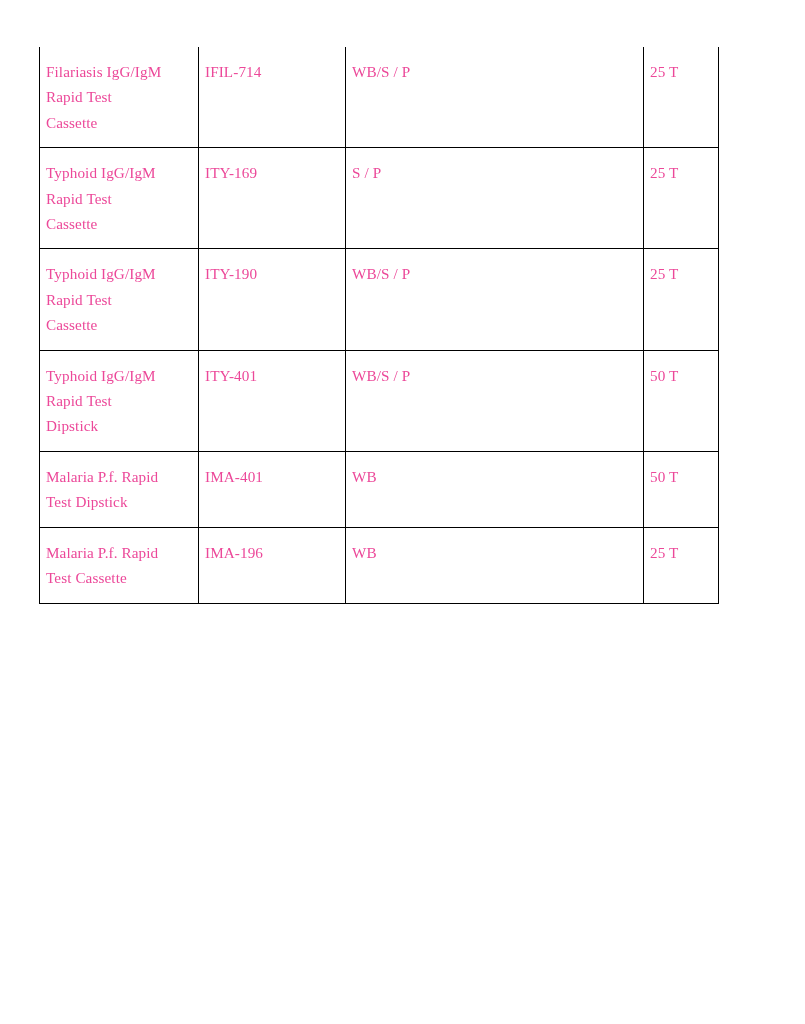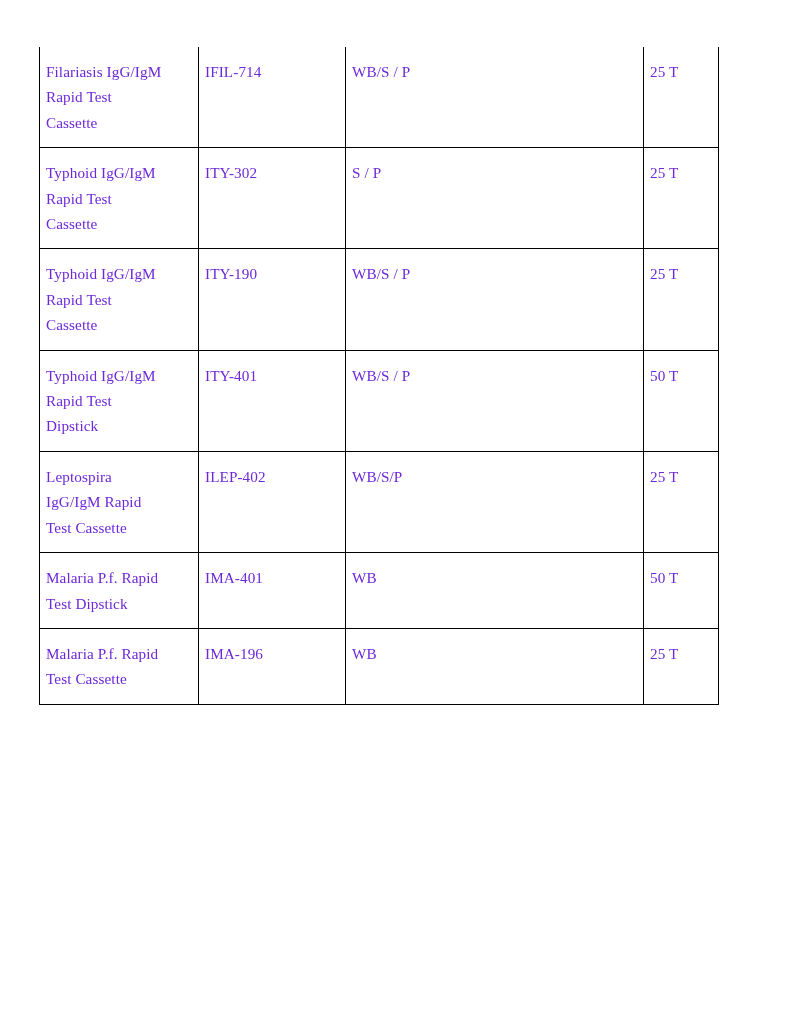--- a/index.html
+++ b/index.html
@@ -44,21 +44,21 @@
   .product-table td {
     border-left: 1.6px solid #000000;
     border-right: 1.6px solid #000000;
     border-top: 1.6px solid #000000;
     border-bottom: 1.6px solid #000000;
     padding: 12px 0 12px 6px;
     vertical-align: top;
     font-size: 15.2px;
     line-height: 25.4px;
     font-family: "Liberation Serif", "DejaVu Serif", serif;
-    color: #6d28d9;
+    color: #ec4899;
     letter-spacing: 0.1px;
   }
 
   
   .product-table tr.first-row td {
     border-top: none;
   }
 
   .cell-text {
     display: block;
@@ -95,21 +95,21 @@
           </td>
       </tr>
 
       <tr>
         <td>
             <span class="cell-text">Typhoid IgG/IgM
 Rapid Test
 Cassette</span>
           </td>
         <td>
-            <span class="cell-text">ITY-302</span>
+            <span class="cell-text">ITY-169</span>
           </td>
         <td>
             <span class="cell-text">S / P</span>
           </td>
         <td>
             <span class="cell-text">25 T</span>
           </td>
       </tr>
 
       <tr>
@@ -140,36 +140,20 @@
           </td>
         <td>
             <span class="cell-text">WB/S / P</span>
           </td>
         <td>
             <span class="cell-text">50 T</span>
           </td>
       </tr>
 
 
-      <tr>
-        <td>
-            <span class="cell-text">Leptospira
-IgG/IgM Rapid
-Test Cassette</span>
-          </td>
-        <td>
-            <span class="cell-text">ILEP-402</span>
-          </td>
-        <td>
-            <span class="cell-text">WB/S/P</span>
-          </td>
-        <td>
-            <span class="cell-text">25 T</span>
-          </td>
-      </tr>
 
       <tr>
         <td>
             <span class="cell-text">Malaria P.f. Rapid
 Test Dipstick</span>
           </td>
         <td>
             <span class="cell-text">IMA-401</span>
           </td>
         <td>

